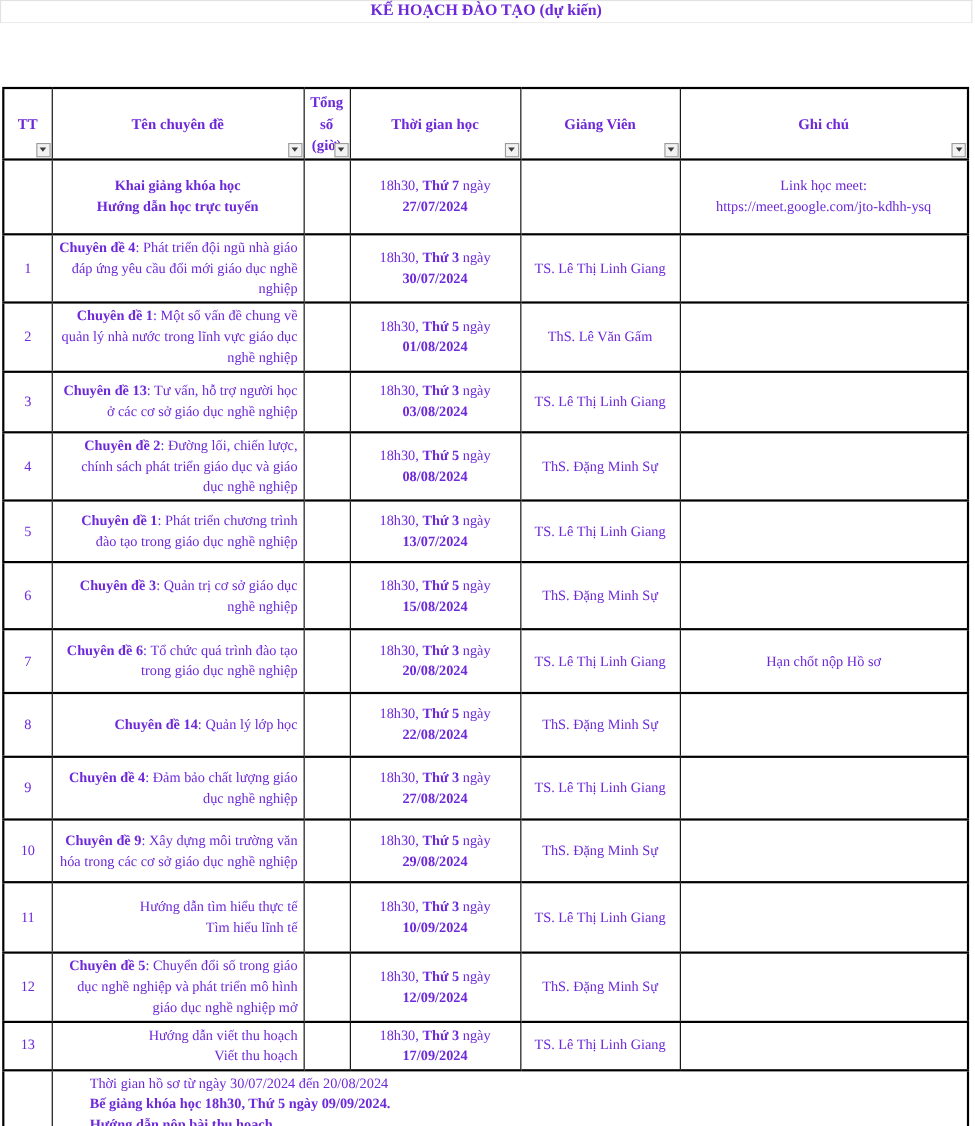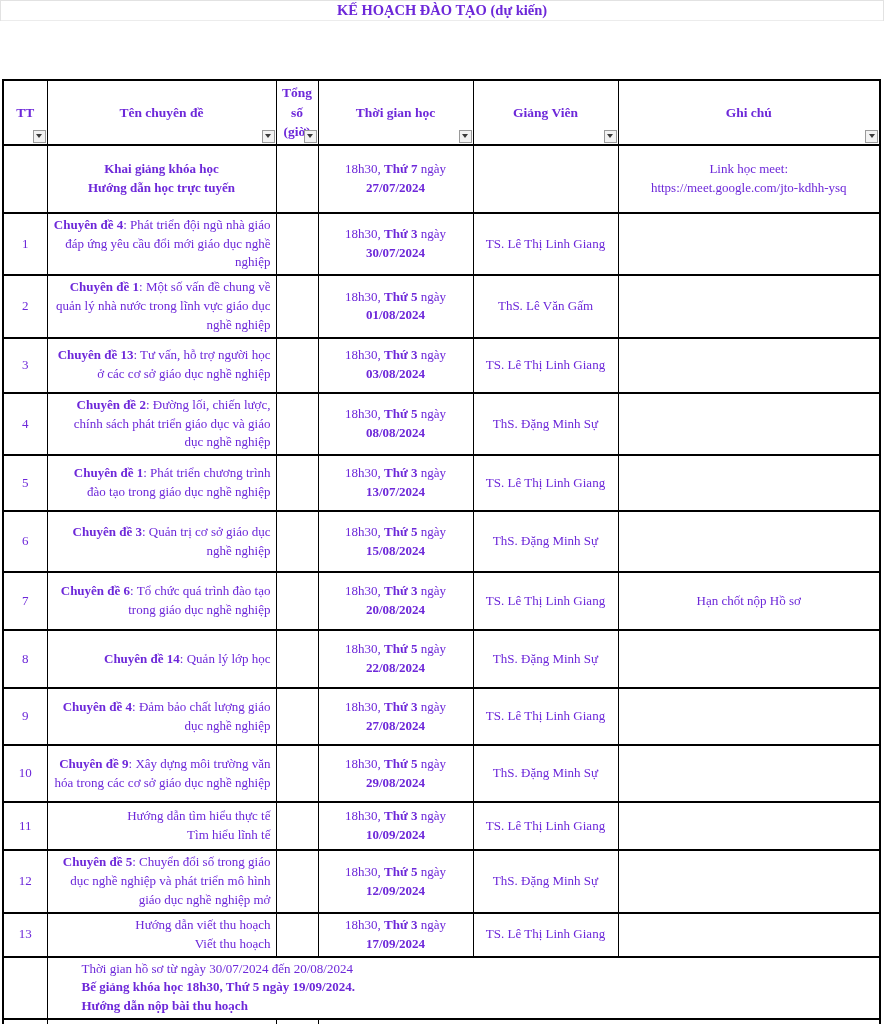--- a/index.html
+++ b/index.html
@@ -230,21 +230,21 @@
           <td class="tt">10</td>
           <td class="topic"><span class="b">Chuyên đề 9</span><span>: Xây dựng môi trường văn hóa trong các cơ sở giáo dục nghề nghiệp</span></td>
           <td class="hours"></td>
           <td class="time">
             <div><span>18h30, </span><span class="b">Thứ 5</span><span> ngày</span></div>
             <div class="b">29/08/2024</div>
           </td>
           <td class="lect">ThS. Đặng Minh Sự</td>
           <td class="note"></td>
         </tr>
-        <tr style="height: 48px;">
+        <tr style="height: 64px;">
           <td class="tt">11</td>
           <td class="topic">
             <div>Hướng dẫn tìm hiểu thực tế</div>
             <div>Tìm hiểu lĩnh tế</div>
           </td>
           <td class="hours"></td>
           <td class="time">
             <div><span>18h30, </span><span class="b">Thứ 3</span><span> ngày</span></div>
             <div class="b">10/09/2024</div>
           </td>
@@ -275,21 +275,21 @@
           </td>
           <td class="lect">TS. Lê Thị Linh Giang</td>
           <td class="note"></td>
         </tr>
       </tbody>
     <tfoot>
       <tr class="notice-row">
         <td class="tt"></td>
         <td colspan="5">
           <div>Thời gian hồ sơ từ ngày 30/07/2024 đến 20/08/2024</div>
-          <div class="b">Bế giảng khóa học 18h30, Thứ 5 ngày 19/09/2024.</div>
+          <div class="b">Bế giảng khóa học 18h30, Thứ 5 ngày 09/09/2024.</div>
           <div class="b">Hướng dẫn nộp bài thu hoạch</div>
         </td>
       </tr>
       <tr class="total-row">
         <td class="tt"></td>
         <td class="total-label">Tổng cộng</td>
         <td class="total-hours">240</td>
         <td colspan="3">
           <div>Thời gian nộp bài từ ngày 10/09/2024 đến 22/09/2024</div>
 

